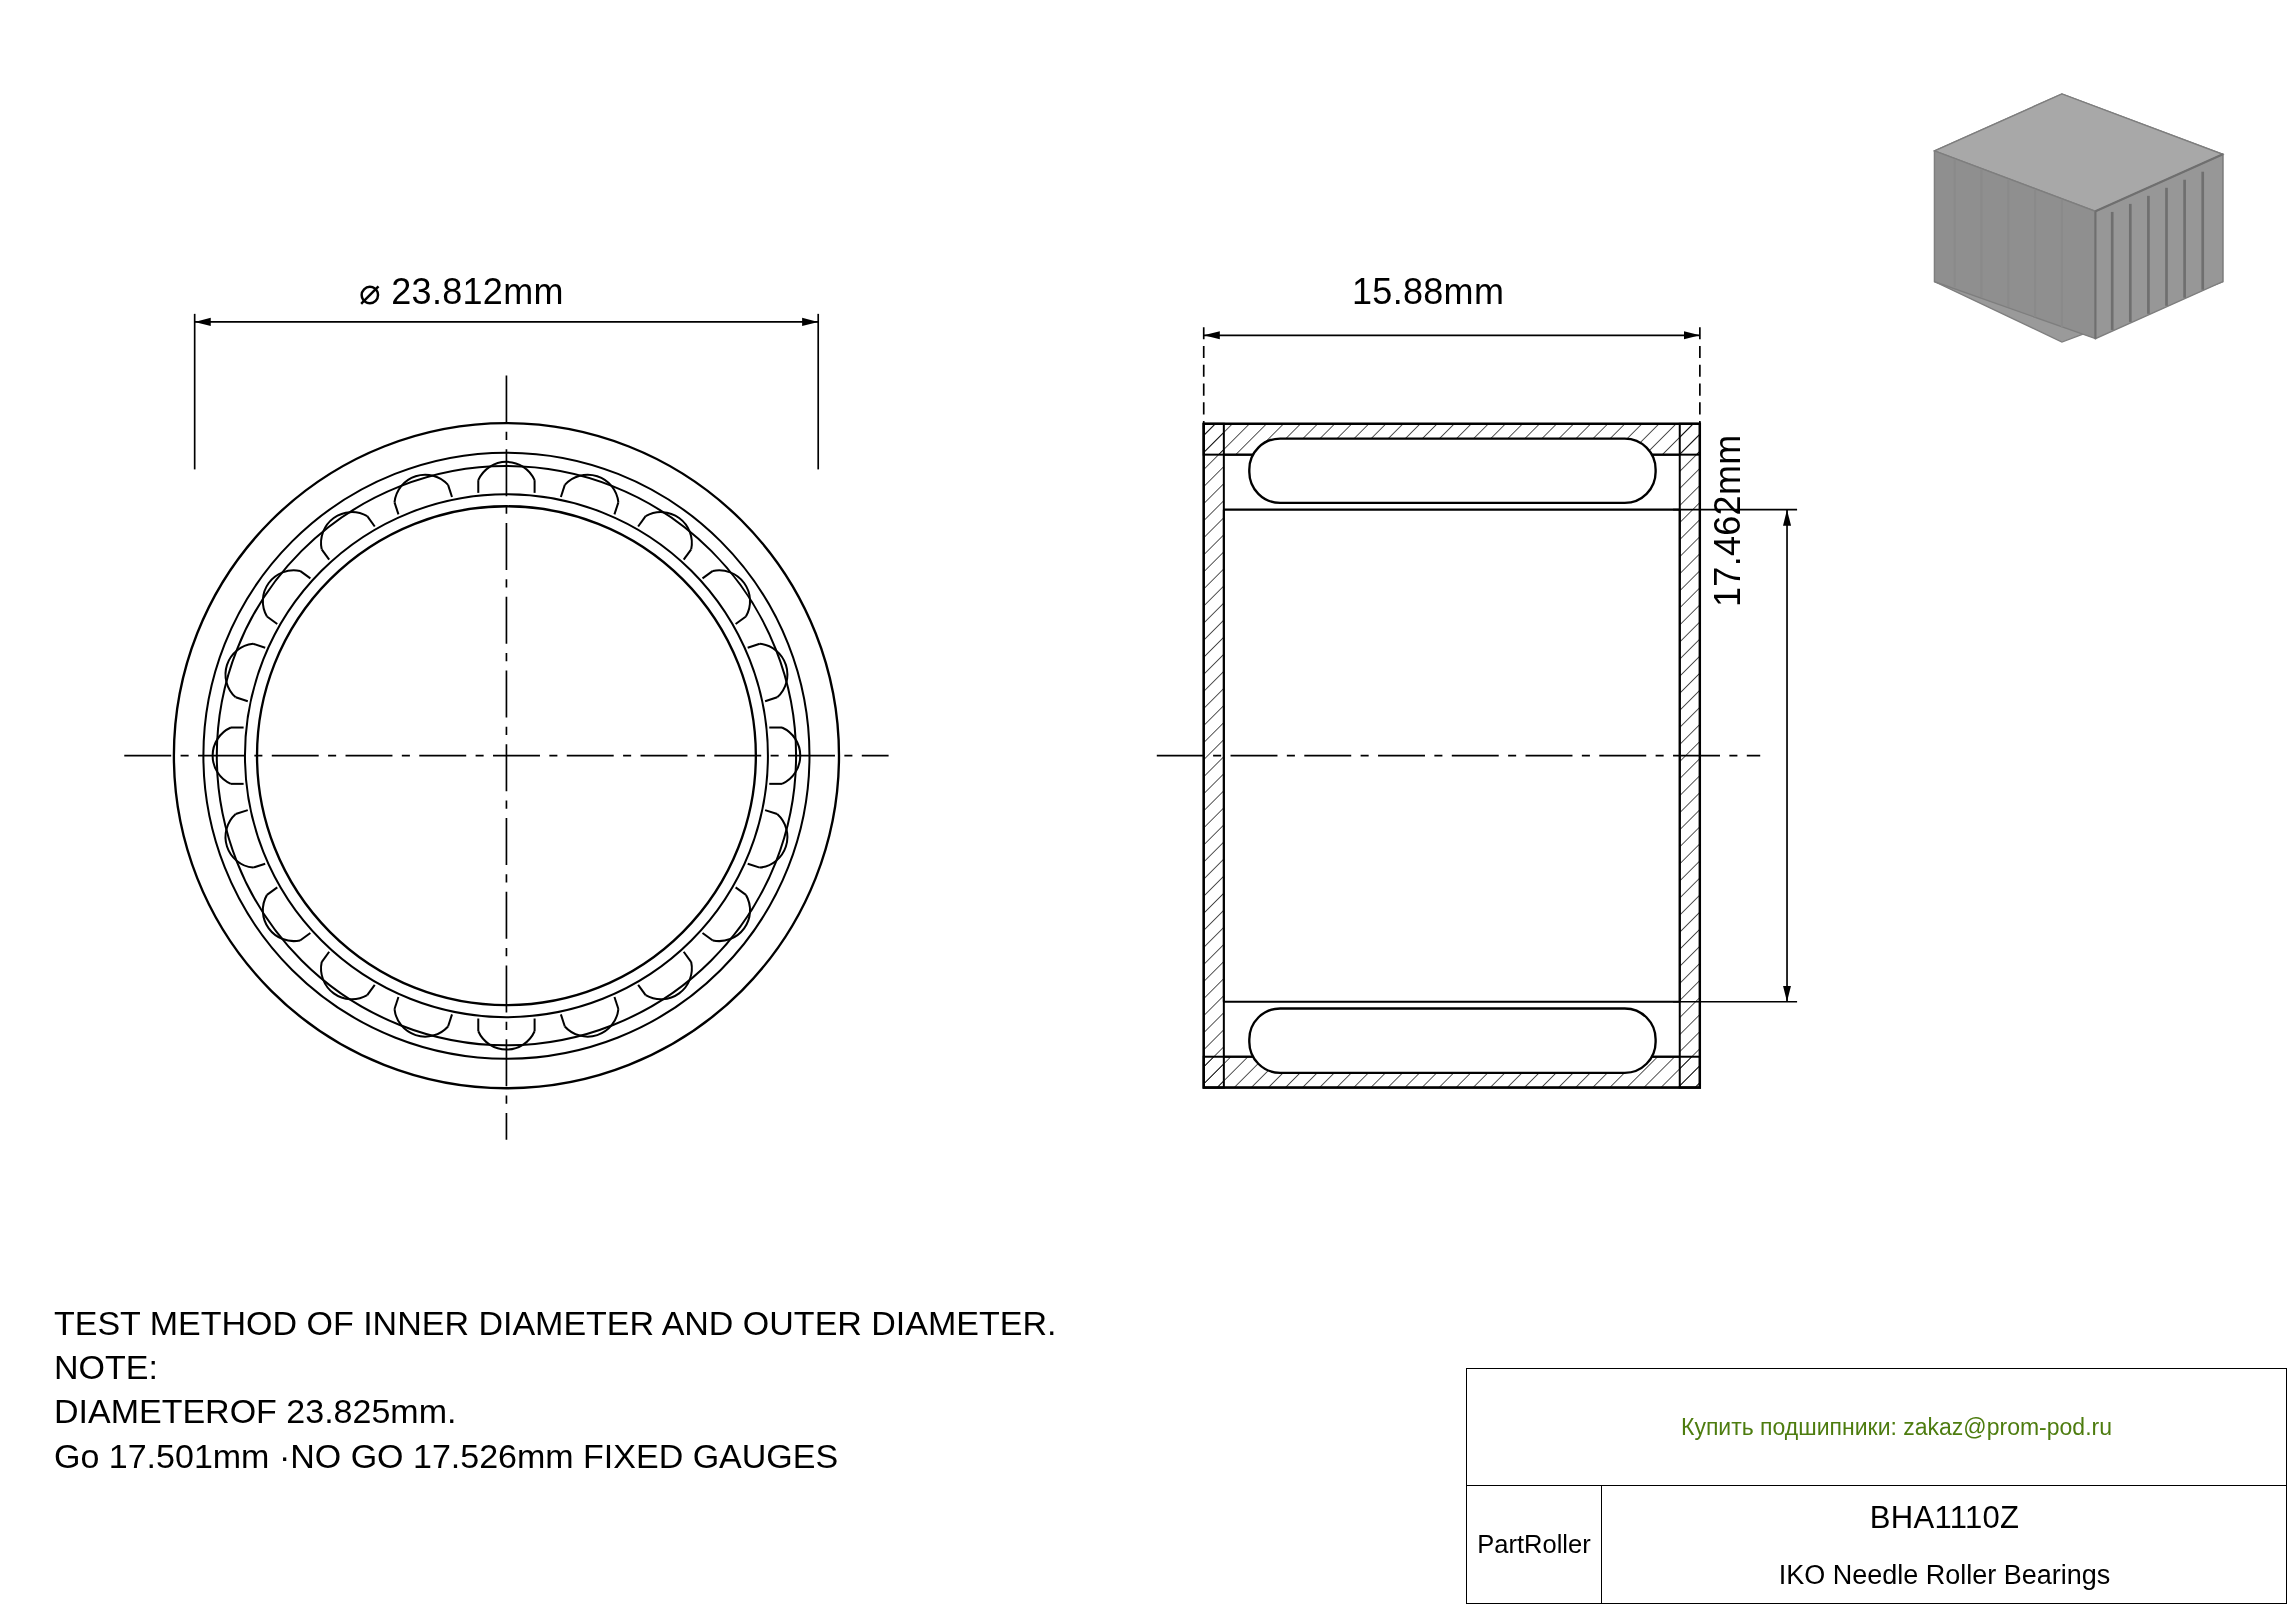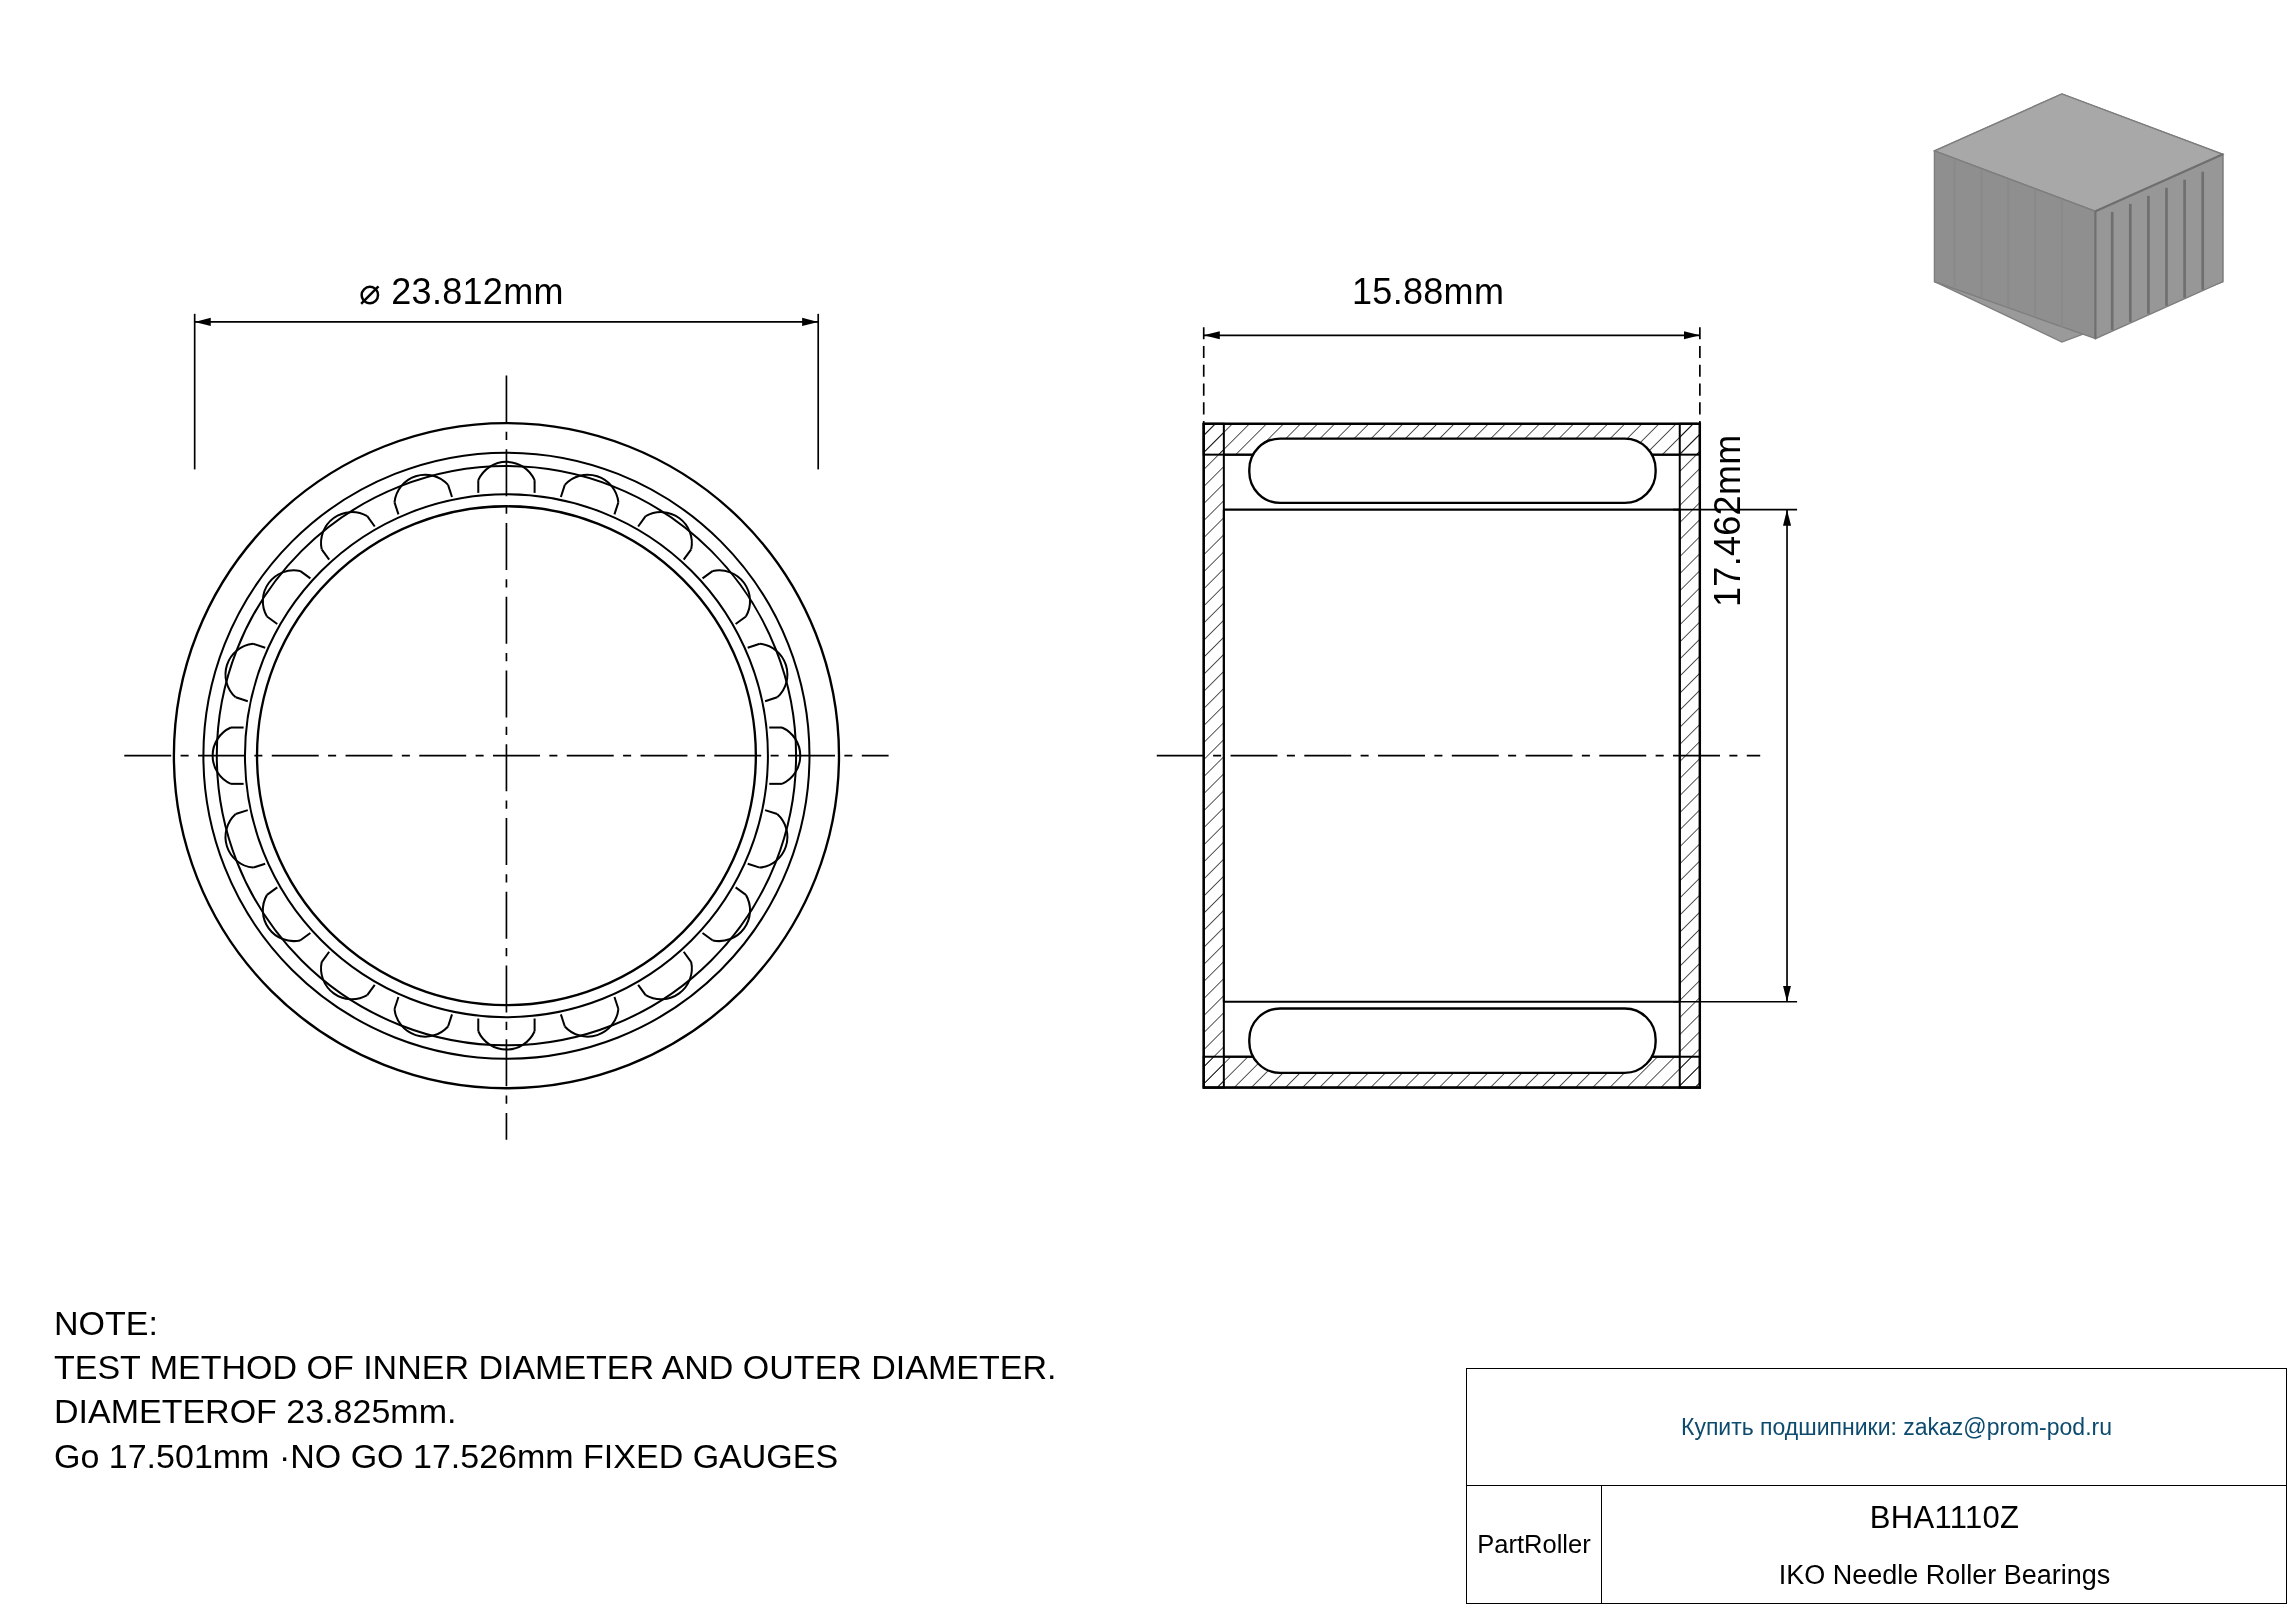--- a/index.html
+++ b/index.html
@@ -65,21 +65,21 @@
     width: 100%;
     height: 117px;
     border-bottom: 1.3px solid #000;
     box-sizing: border-box;
     display: flex;
     align-items: center;
     justify-content: center;
   }
   .tb-contact {
     font-size: 23px;
-    color: #0c4a6e;
+    color: #4d7c0f;
     text-align: left;
     white-space: nowrap;
     padding-left: 40px;
   }
   .tb-vsep {
     position: absolute;
     left: 134px;
     top: 117px;
     width: 1.3px;
     height: 118px;
@@ -333,22 +333,22 @@
     </g>
   </svg>
 
   <div class="dimtext" id="dim-od-label">⌀ 23.812mm</div>
 
   <div class="dimtext" id="dim-width-label">15.88mm</div>
 
   <div class="dimtext" id="dim-id-label">17.462mm</div>
 
   <div class="note-block">
+    <div>TEST METHOD OF INNER DIAMETER AND OUTER DIAMETER.</div>
     <div>NOTE:</div>
-    <div>TEST METHOD OF INNER DIAMETER AND OUTER DIAMETER.</div>
     <div>DIAMETEROF 23.825mm.</div>
     <div>Go 17.501mm ·NO GO 17.526mm FIXED GAUGES</div>
   </div>
 
   <div class="titleblock">
     <div class="tb-row-top">
       <div class="tb-contact">Купить подшипники: zakaz@prom-pod.ru</div>
     </div>
     <div class="tb-vsep"></div>
     <div class="tb-partlabel">

